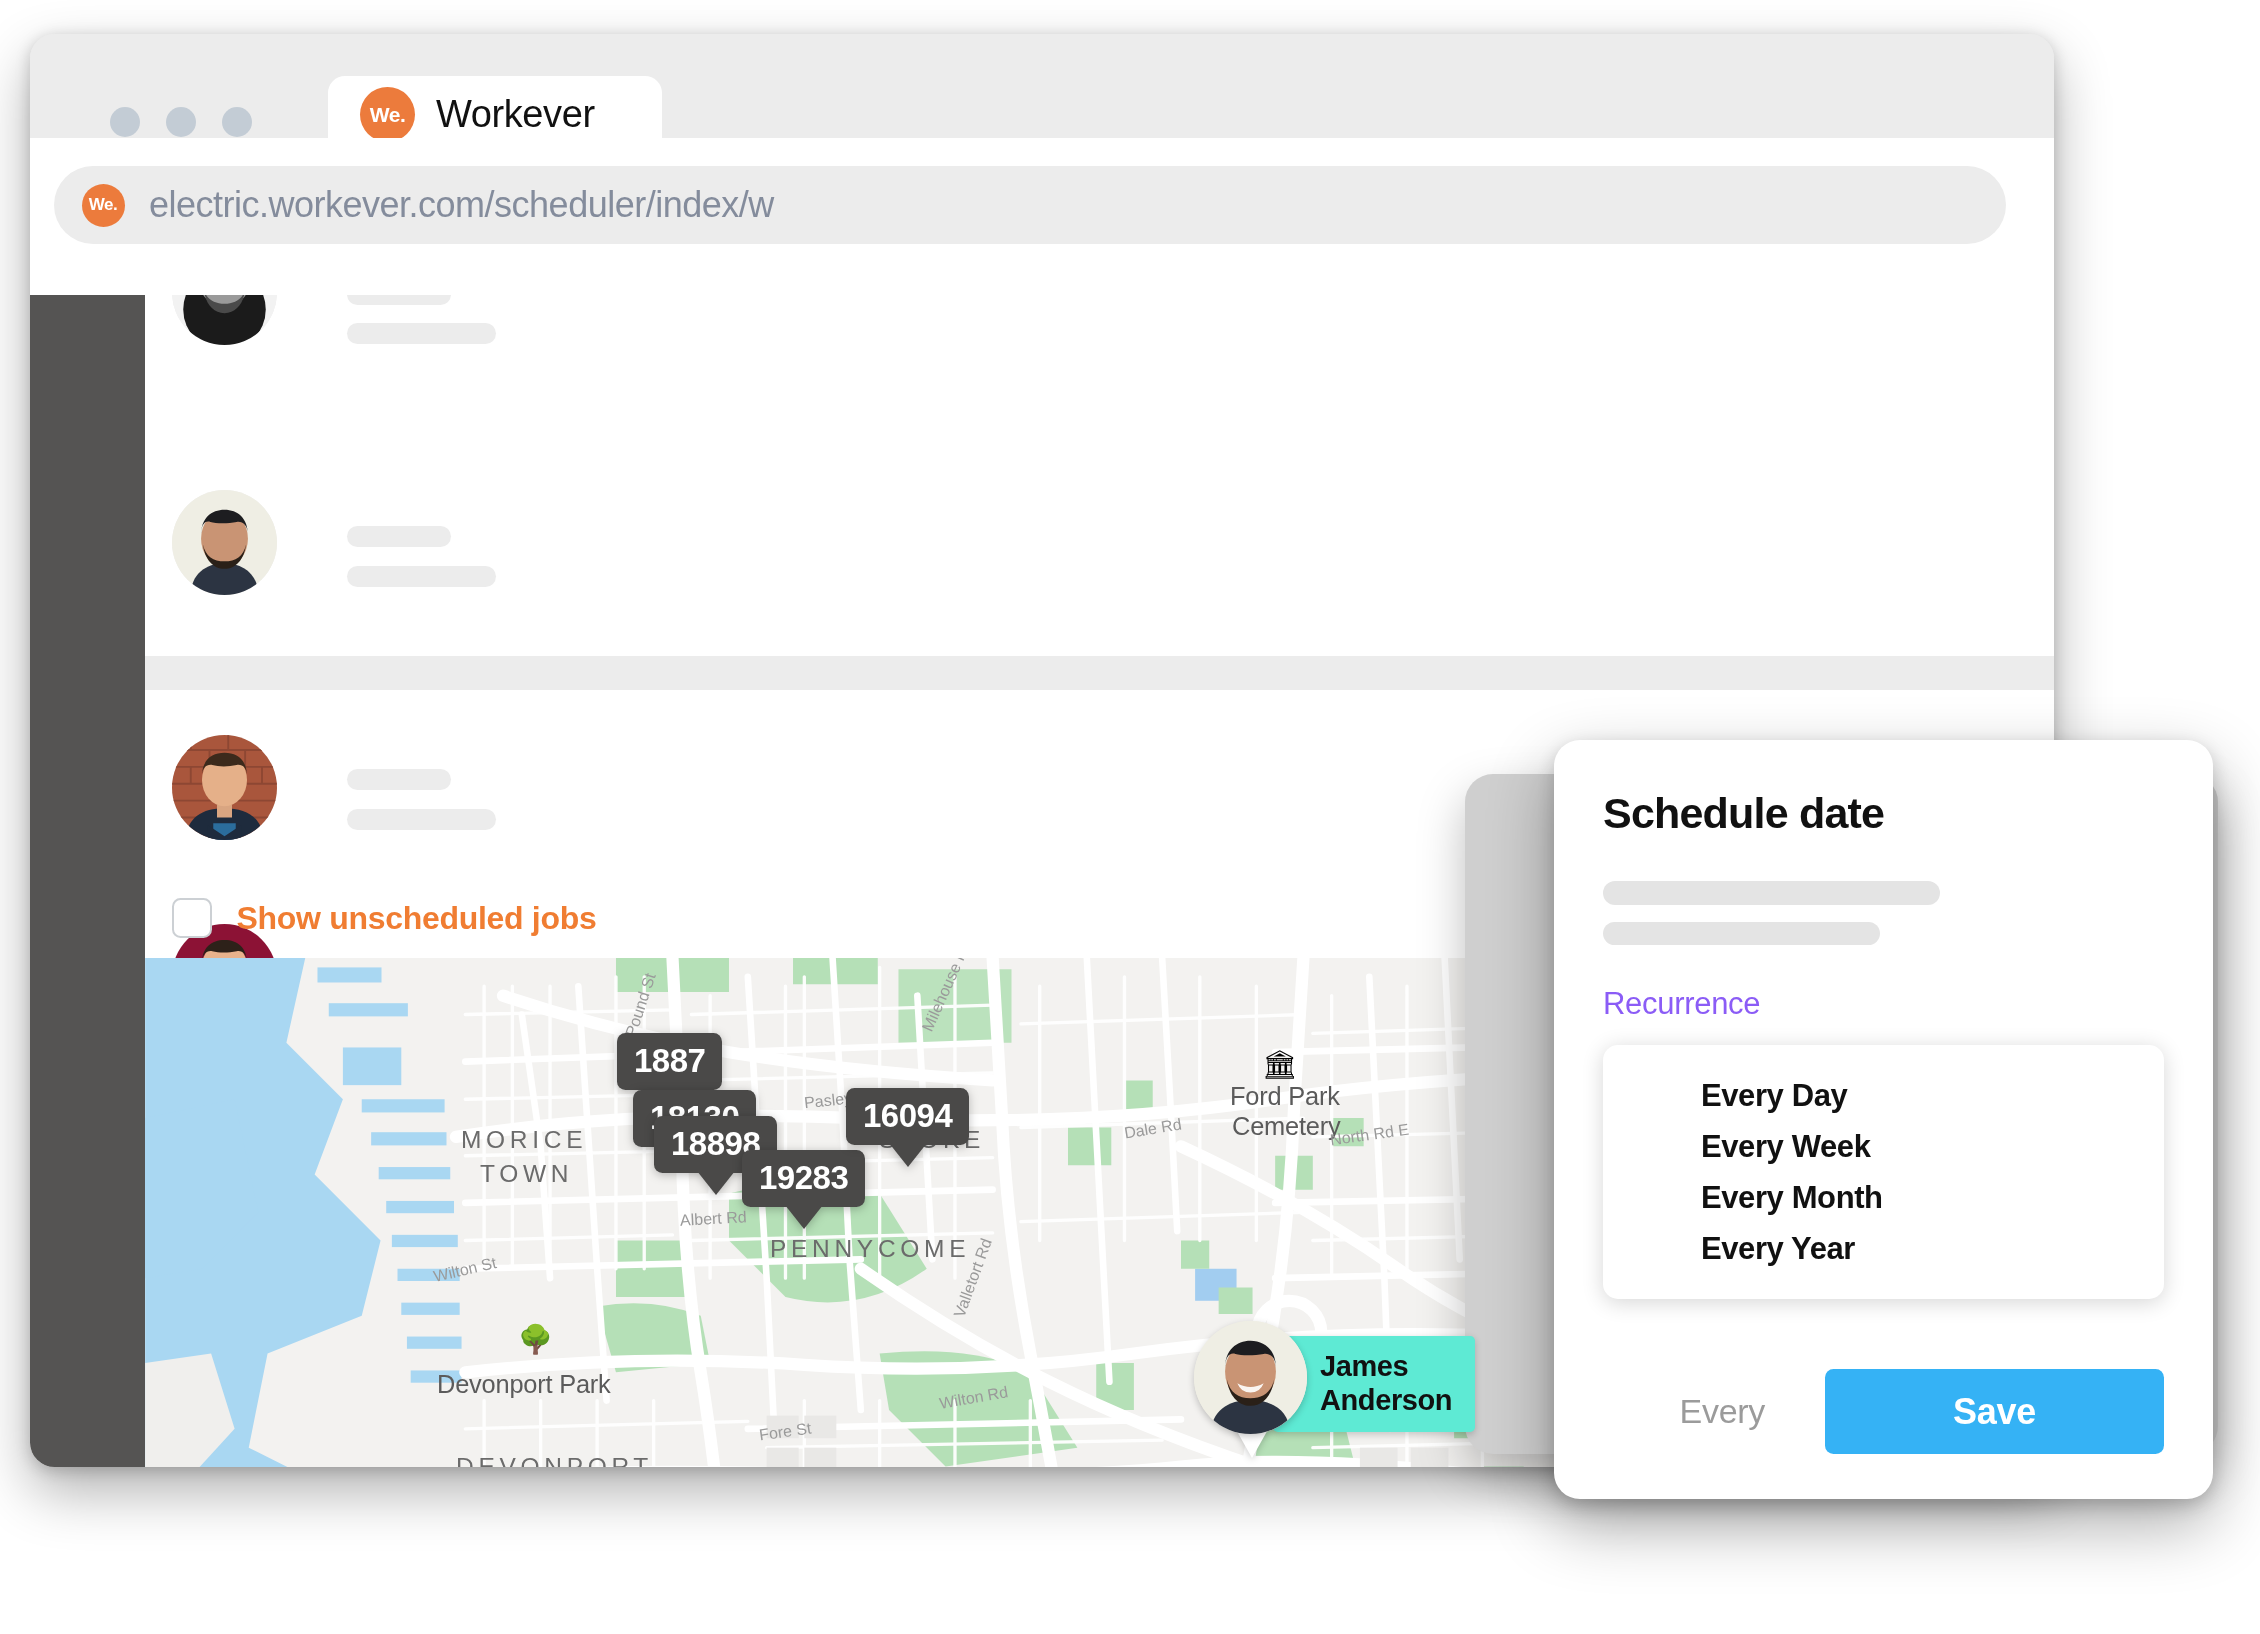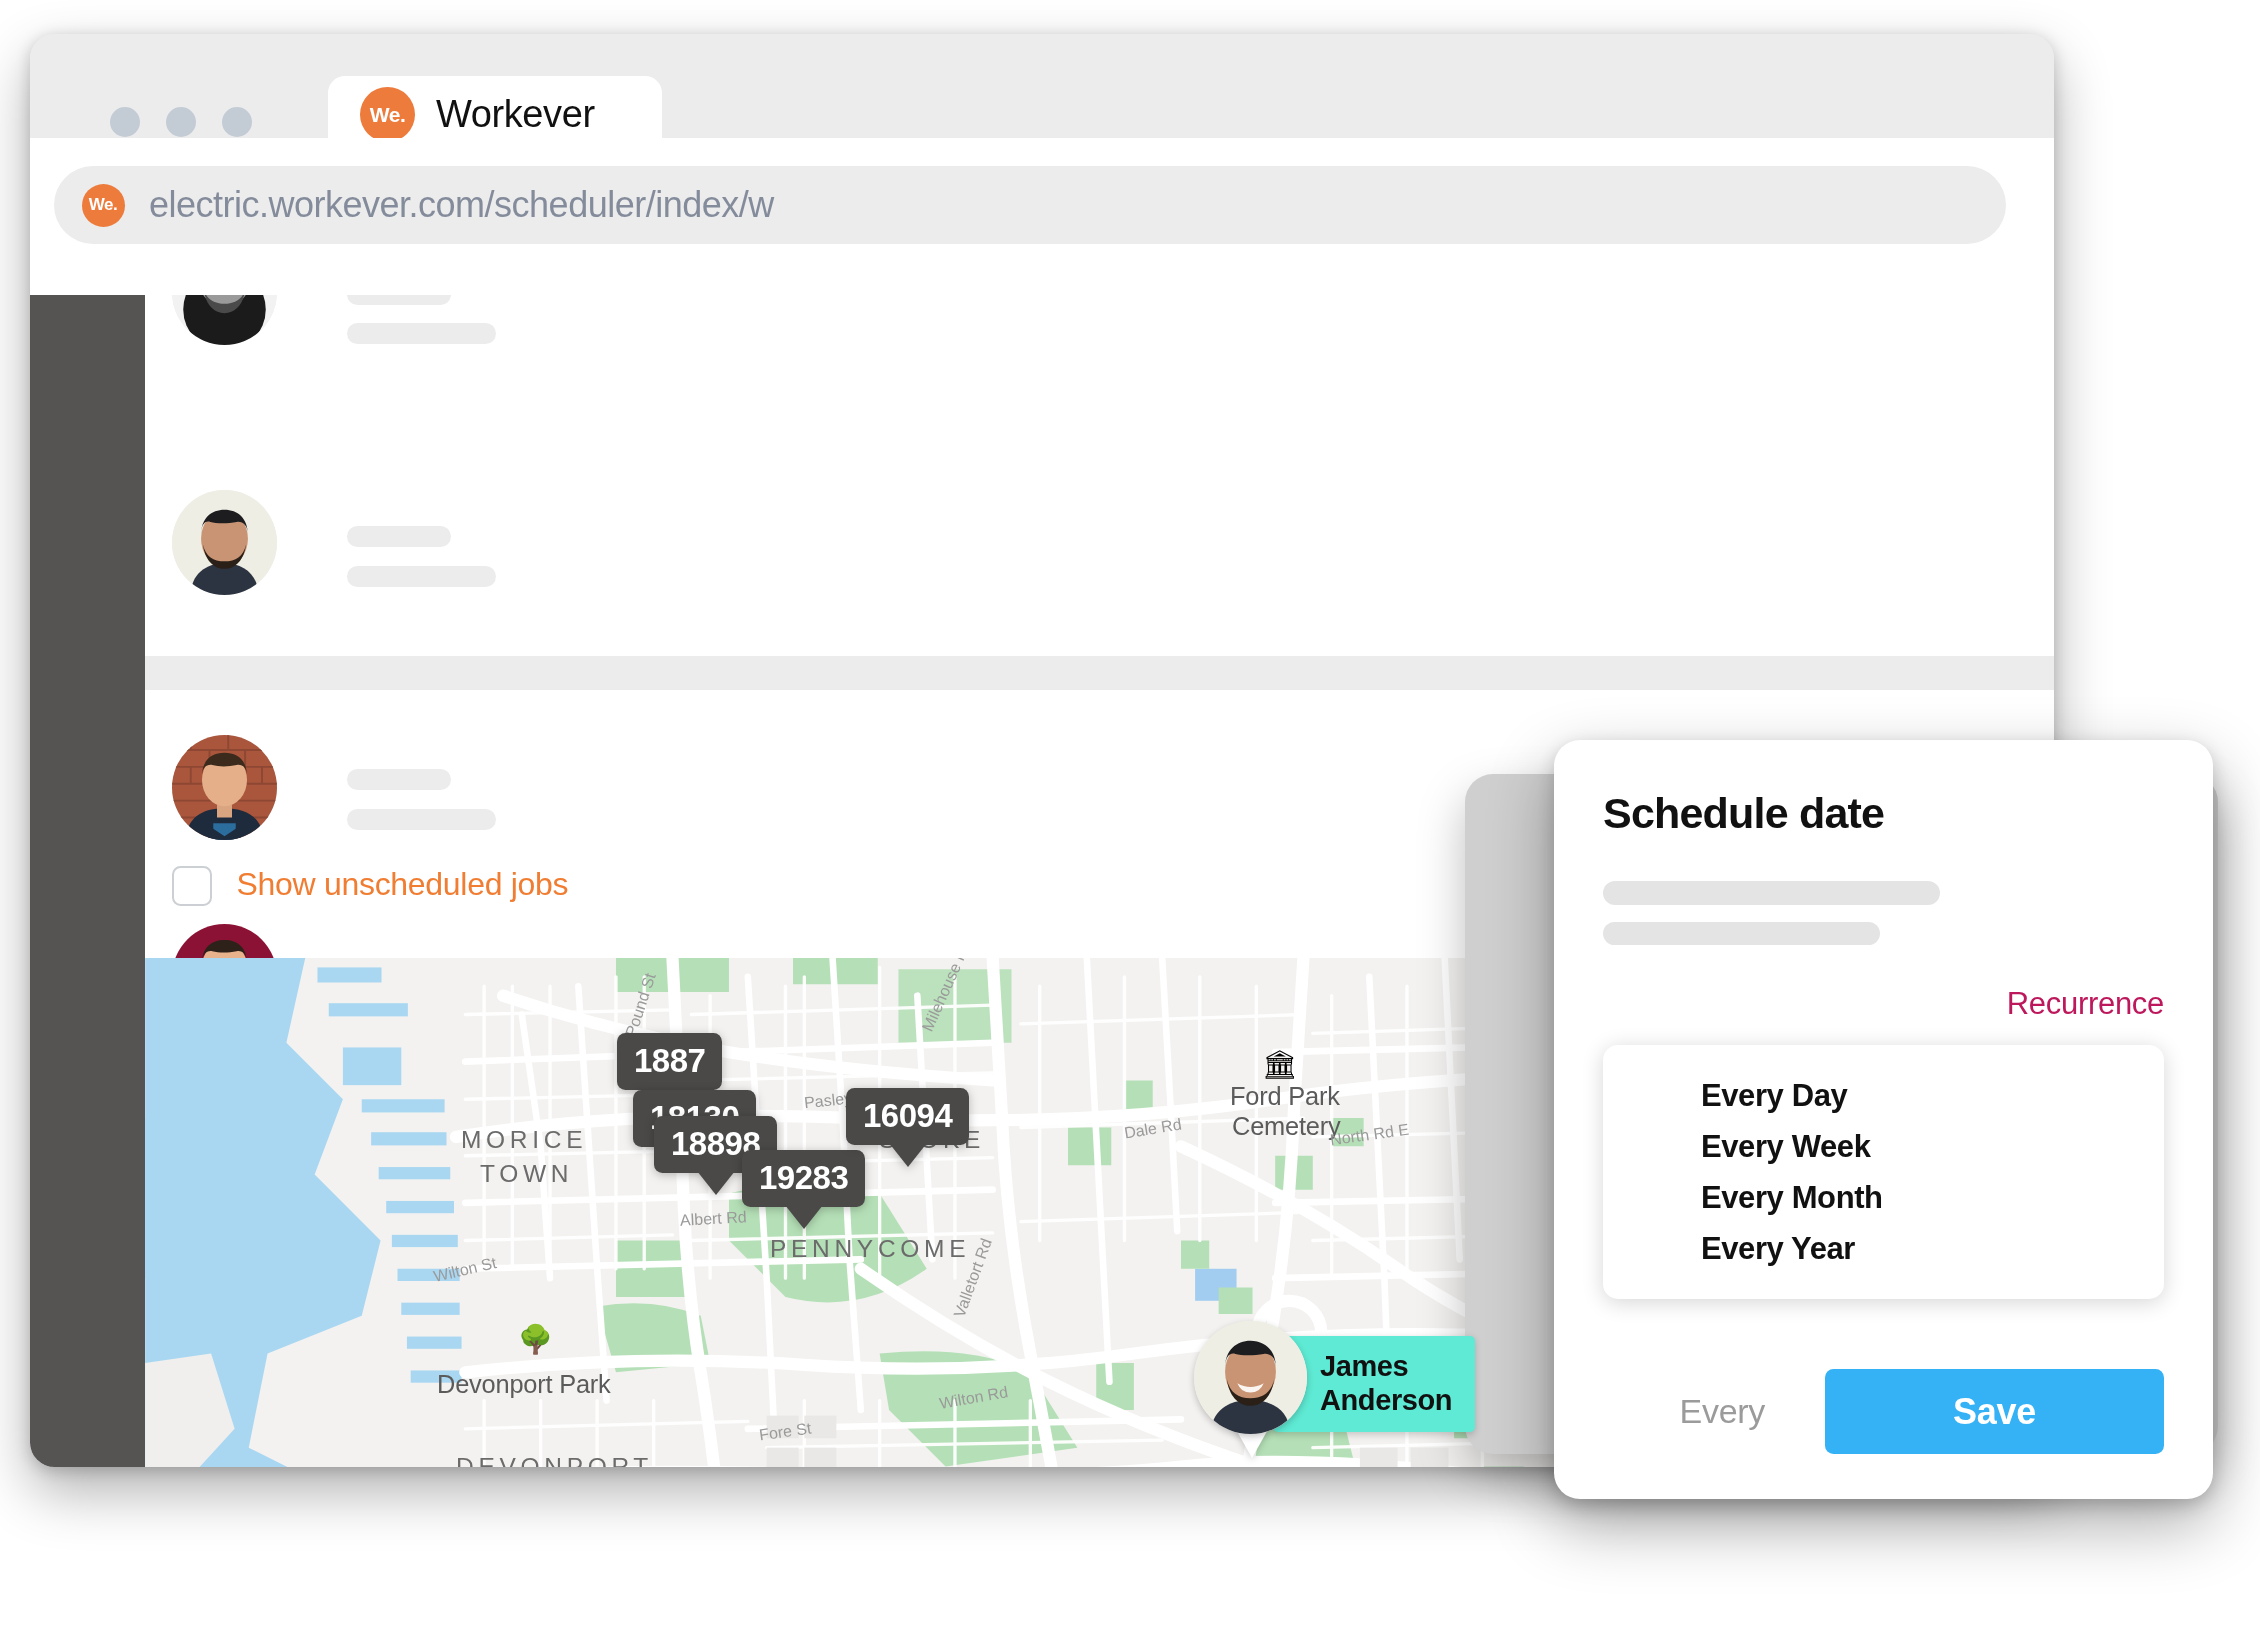--- a/index.html
+++ b/index.html
@@ -148,23 +148,25 @@
     font-size: 32px;
     line-height: 1.18;
     padding: 15px 24.5px;
     letter-spacing: -0.3px;
   }
 
   
   #checkrow {
     position: absolute;
     left: 27px;
-    top: 571px;
+    top: 603px;
     display: flex;
+    align-items: center;
     gap: 24.5px;
+    font-weight: bold;
   }
   #chk {
     width: 40px; height: 40px;
     border: 2.8px solid #ccd0d4;
     border-radius: 8.5px;
     background: #fff;
   }
   #chklabel { font-size: 32px; color: #f07d32; letter-spacing: -0.3px; }
 
   
@@ -269,23 +271,22 @@
     padding: 49px 49px 5px 49px;
   }
   #modal-title {
     font-size: 43px; font-weight: bold; color: #111; letter-spacing: -0.8px;
     margin-bottom: 43px;
   }
   .mskel { background: #e4e4e4; border-radius: 14px; height: 23.5px; margin-bottom: 17px; }
   .mskel.w1 { width: 337px; }
   .mskel.w2 { width: 277px; }
   #recurrence-label {
-    font-size: 31px; color: #be185d; margin-top: 41px; margin-bottom: 22.6px;
+    font-size: 31px; color: #8b5cf6; margin-top: 41px; margin-bottom: 22.6px;
     letter-spacing: -0.3px;
-    text-align: right;
   }
   #recur-list {
     background: #ffffff;
     border-radius: 15px;
     box-shadow: 0 3.8px 21px rgba(0,0,0,0.16);
     padding: 26px 0 24.5px 0;
   }
   .recur-item {
     display: flex; align-items: center;
     height: 51px;

